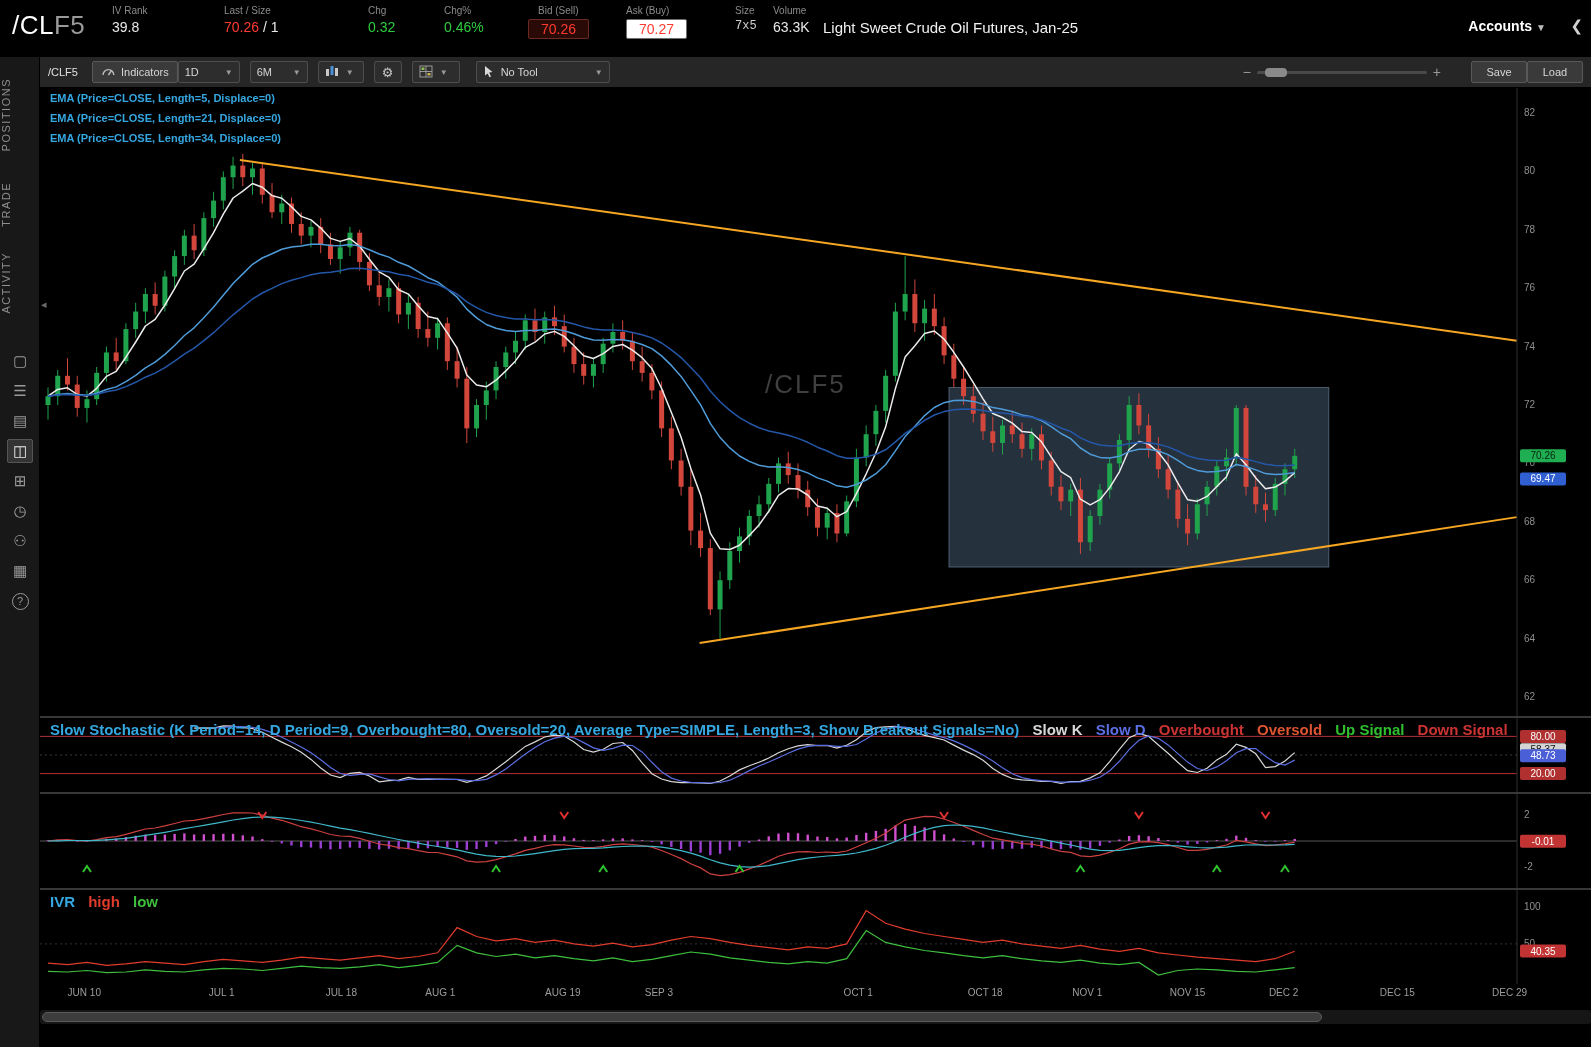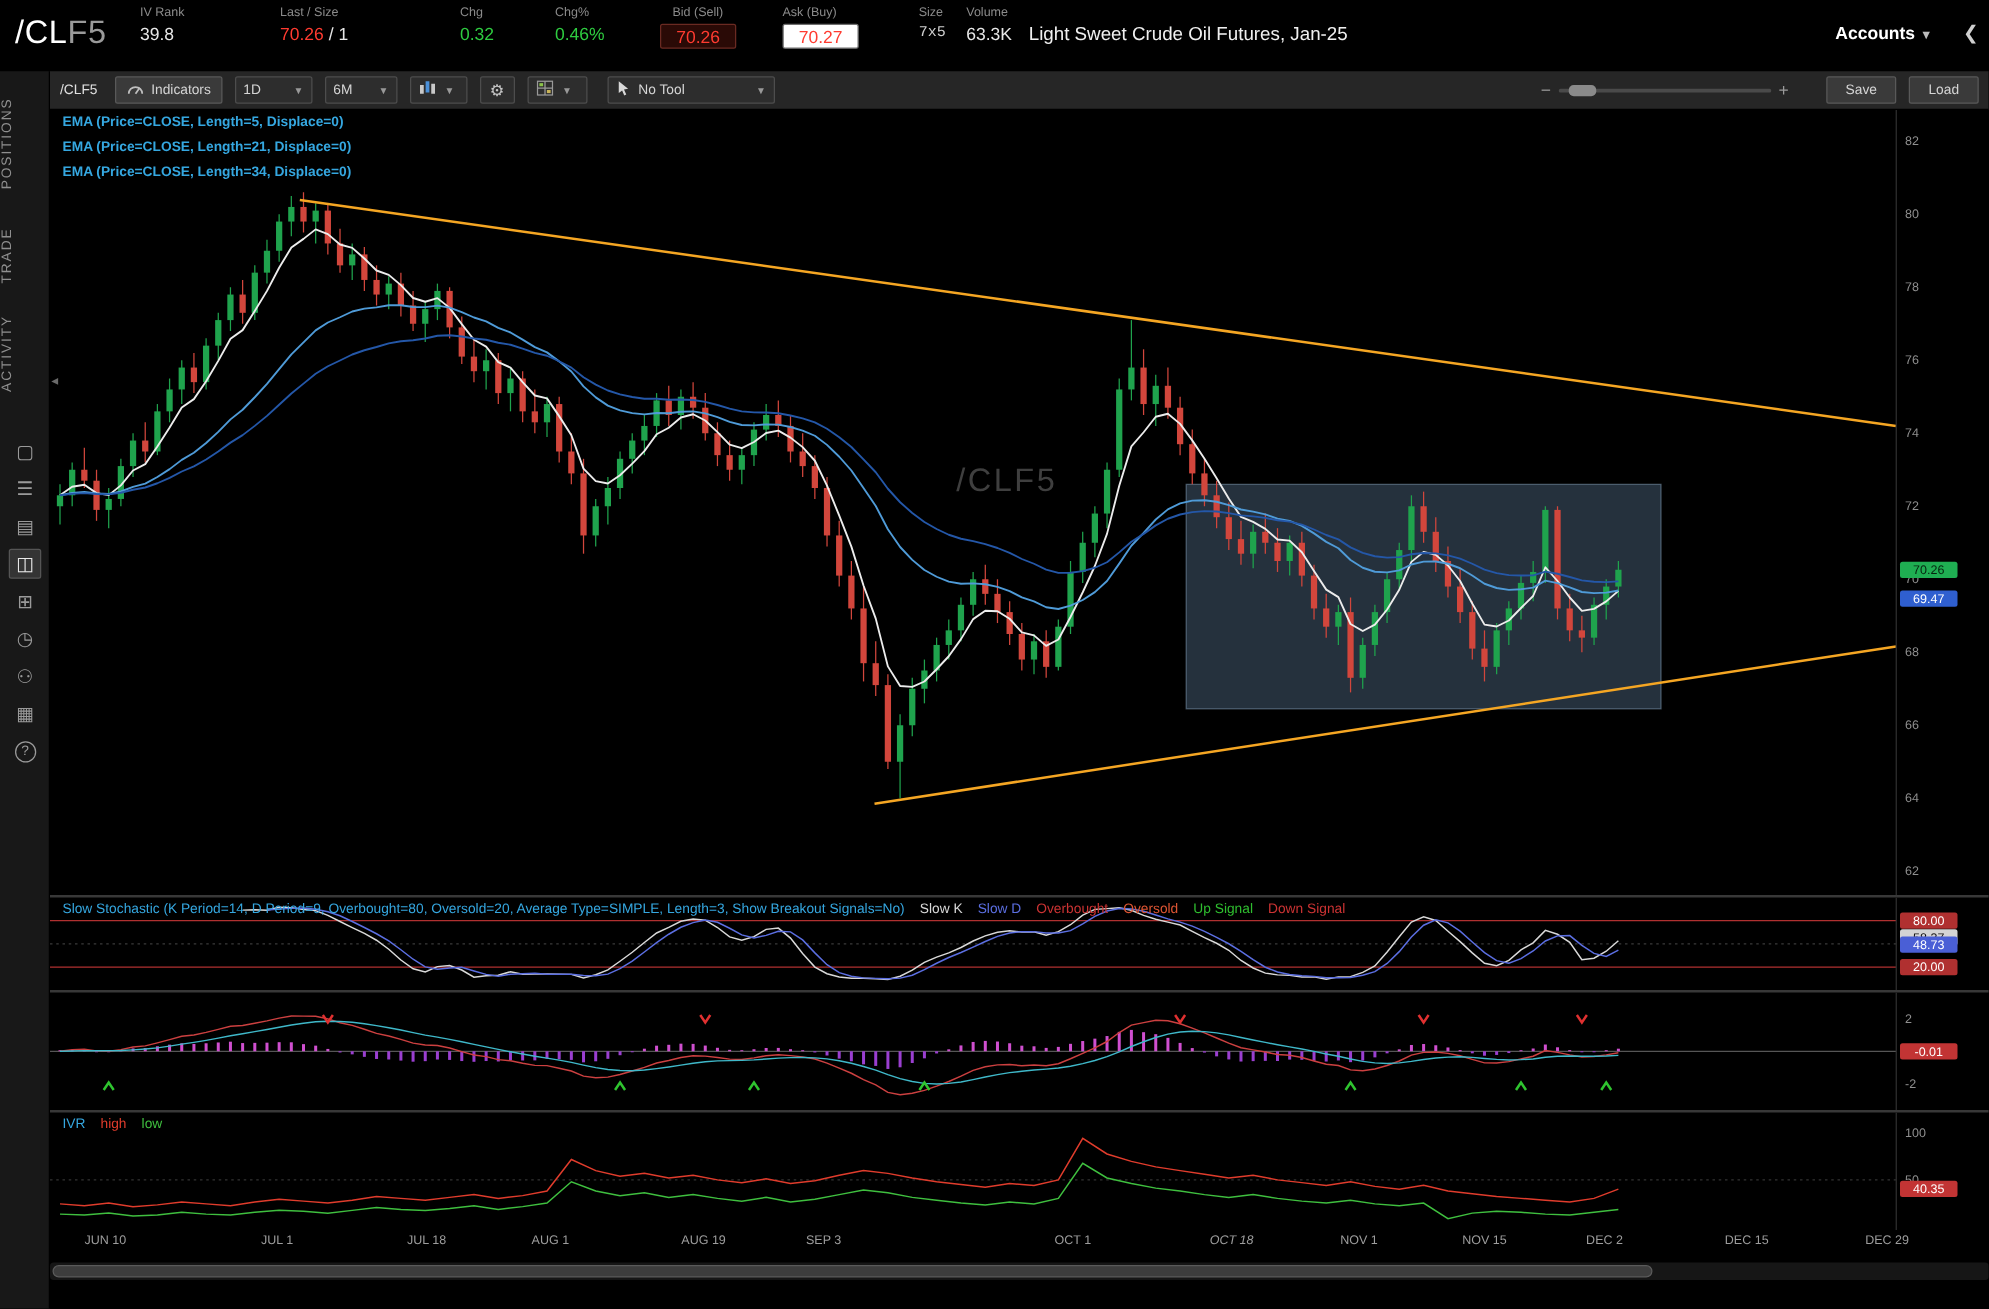--- a/index.html
+++ b/index.html
@@ -27,37 +27,37 @@
   .sidebar { position:absolute; left:0; top:57px; width:40px; height:990px; background:#181818; border-right:1px solid #000; }
   .vtab { position:absolute; left:0; width:40px; text-align:center; writing-mode:vertical-rl; transform:rotate(180deg); font-size:11px; letter-spacing:1.5px; color:#8f8f8f; cursor:pointer; }
   .icon-col { position:absolute; left:0; top:292px; width:40px; display:flex; flex-direction:column; align-items:center; }
   .sideicon { width:26px; height:24px; margin-bottom:6px; display:flex; align-items:center; justify-content:center; font-size:15px; color:#9a9a9a; cursor:pointer; border-radius:2px; }
   .sideicon.active { background:#343434; color:#e8e8e8; border:1px solid #555; }
   .helpicon { border:1px solid #9a9a9a; border-radius:50%; width:17px; height:17px; font-size:11px; line-height:15px; text-align:center; }
 
   
   .ctoolbar { position:absolute; left:40px; top:57px; width:1551px; height:31px; background:#262626; border-bottom:1px solid #000; display:flex; align-items:center; padding:0 8px; }
   .tsym { font-size:11px; color:#e0e0e0; margin-right:14px; }
-  .tbtn { height:22px; background:#3a3a3a; border:1px solid #595959; border-radius:2px; color:#d5d5d5; font-size:11px; display:flex; align-items:center; padding:0 8px; margin-right:10px; cursor:pointer; white-space:nowrap; }
+  .tbtn { height:22px; background:#3a3a3a; border:1px solid #595959; border-radius:2px; color:#d5d5d5; font-size:11px; display:flex; align-items:center; padding:0 8px; cursor:pointer; white-space:nowrap; }
   .tdd { height:22px; background:#2d2d2d; border:1px solid #4d4d4d; border-radius:2px; color:#d5d5d5; font-size:11px; display:flex; align-items:center; padding:0 6px; margin-right:10px; cursor:pointer; }
   .tdd .chev, .tbtn .chev { font-size:8px; color:#999; margin-left:7px; }
   .spacer { flex:1; }
   .zoomgrp { display:flex; align-items:center; margin-right:24px; }
   .zoomsign { color:#9a9a9a; font-size:14px; cursor:pointer; padding:0 6px; }
   .zoomtrack { position:relative; width:170px; height:3px; background:#4a4a4a; border-radius:2px; }
   .zoomhandle { position:absolute; left:8px; top:-3px; width:22px; height:9px; background:#8a8a8a; border-radius:4px; cursor:pointer; }
   .savebtn { width:56px; justify-content:center; }
 
   
   .chart-area { position:absolute; left:40px; top:88px; width:1551px; height:959px; background:#000; }
   .chart-area svg { position:absolute; left:0; display:block; font-family:"Liberation Sans", sans-serif; }
   .divider { position:absolute; left:0; width:1551px; height:2px; background:#383838; }
   .study-labels { position:absolute; left:10px; top:4px; z-index:5; }
   .study-line { font-size:11px; font-weight:bold; color:#35a7e0; margin-bottom:8px; cursor:pointer; white-space:nowrap; }
-  .paneltitle { position:absolute; left:10px; z-index:5; font-size:11px; font-weight:normal; white-space:nowrap; }
+  .paneltitle { position:absolute; left:10px; z-index:5; font-size:15px; font-weight:bold; white-space:nowrap; }
   .paneltitle .t { color:#35a7e0; cursor:pointer; }
   .paneltitle .leg { margin-left:9px; }
   .xrow { position:absolute; left:0; top:896px; width:1551px; height:20px; }
   .xlab { position:absolute; top:3px; transform:translateX(-50%); font-size:10px; color:#9d9d9d; white-space:nowrap; }
   .scrollbar { position:absolute; left:0; top:922px; width:1551px; height:14px; background:#161616; border-radius:3px; }
   .scrollhandle { position:absolute; left:2px; top:2px; width:1280px; height:10px; background:#3d3d3d; border:1px solid #5a5a5a; border-radius:5px; cursor:pointer; }
   .expander { position:absolute; left:1px; top:210px; color:#6a6a6a; font-size:11px; cursor:pointer; }
 </style>
 </head>
 <body>
@@ -677,21 +677,21 @@
 
     <div class="xrow" id="dates-row">
         <span class="xlab" style="left: 44.31px;">JUN 10</span>
         <span class="xlab" style="left: 181.671px;">JUL 1</span>
         <span class="xlab" style="left: 301.308px;">JUL 18</span>
         <span class="xlab" style="left: 400.267px;">AUG 1</span>
         <span class="xlab" style="left: 522.858px;">AUG 19</span>
         <span class="xlab" style="left: 618.863px;">SEP 3</span>
         <span class="xlab" style="left: 674px; margin-top: 28px;">SEP 17</span>
         <span class="xlab" style="left: 818.258px;">OCT 1</span>
-        <span class="xlab" style="left: 945.28px; font-style: italic;">OCT 18</span>
+        <span class="xlab" style="left: 945.28px;">OCT 18</span>
         <span class="xlab" style="left: 1047.19px;">NOV 1</span>
         <span class="xlab" style="left: 1147.63px;">NOV 15</span>
         <span class="xlab" style="left: 1243.63px;">DEC 2</span>
         <span class="xlab" style="left: 1357.36px;">DEC 15</span>
         <span class="xlab" style="left: 1469.62px;">DEC 29</span>
       </div>
 
     <div class="scrollbar">
       <div class="scrollhandle"></div>
     </div>

